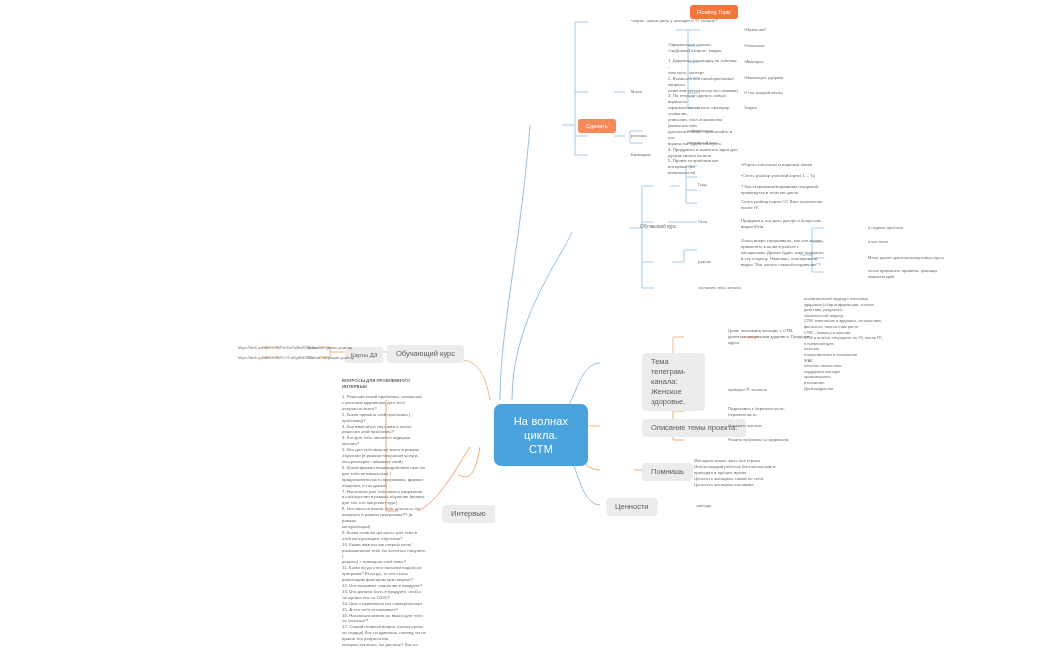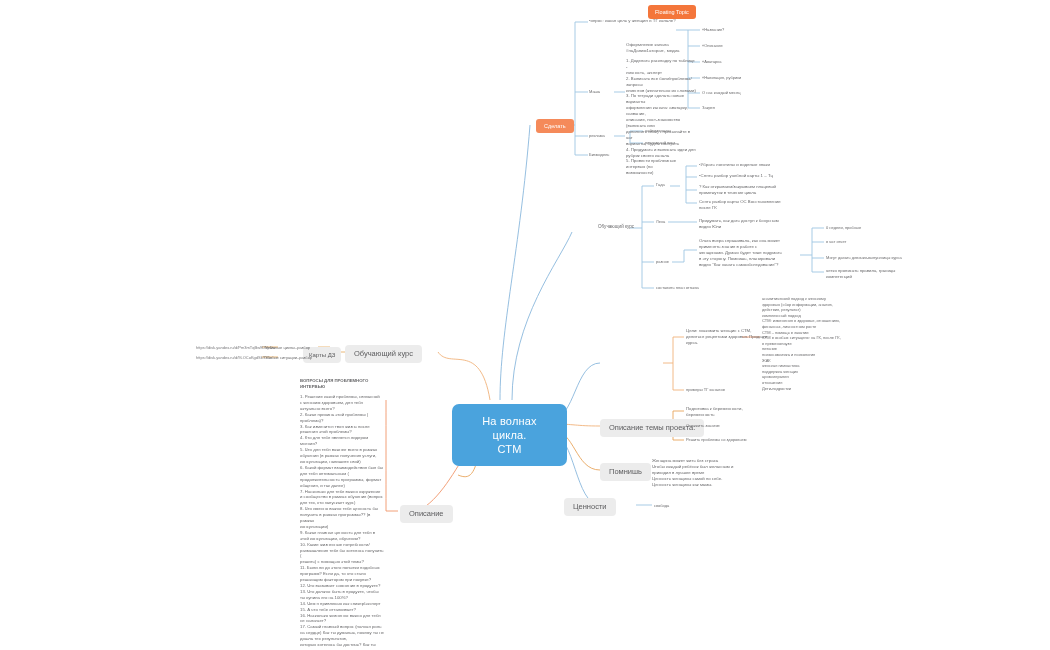--- a/index.html
+++ b/index.html
@@ -2,21 +2,21 @@
 <html><head>
 <meta charset="utf-8">
 <style>
   html,body{margin:0;padding:0;background:#ffffff;}
   body{width:1050px;height:650px;overflow:hidden;
        font-family:"Liberation Sans","DejaVu Sans",sans-serif;
        color:#59595b;-webkit-font-smoothing:antialiased;}
   #canvas{position:relative;width:1050px;height:650px;}
   svg#links{position:absolute;left:0;top:0;width:1050px;height:650px;pointer-events:none;}
 
-  .node{position:absolute;box-sizing:border-box;}
+  .node{position:absolute;box-sizing:border-box;margin-left:42px;}
 
   
   .central{background:#4aa3dd;color:#ffffff;border-radius:7px;
            padding:10px 12px;font-size:11px;line-height:14px;text-align:center;
            letter-spacing:.2px;}
 
   
   .pill{background:#ececec;color:#5c5c5e;border-radius:4px;
         padding:4px 9px;font-size:7.5px;line-height:10px;white-space:nowrap;}
 
@@ -129,21 +129,21 @@
       <path d="M673,411 L684,411" stroke="#e8a55c"></path>
       <path d="M673,426 L684,426" stroke="#e8a55c"></path>
       <path d="M673,440 L684,440" stroke="#e8a55c"></path>
 
       <path d="M634,470 L650,470" stroke="#e8a55c"></path>
 
       <path d="M636,505 L652,505" stroke="#9dc5e2"></path>
     </g>
   </svg>
 
-  <div class="node central" style="left:452px;top:404px;width:115px;">
+  <div class="node central" style="left:452px;top:404px;width:94px;">
     <span style="white-space:pre-line;">На волнах цикла.
 СТМ</span>
   </div>
 
   <div class="node chip-orange" style="left:648px;top:5px;">Floating Topic</div>
 
   <div class="node chip-orange2" style="left:536px;top:119px;">Сделать</div>
 
   <div class="node leaf" style="left:589px;top:18px;width:120px;">•опрос: какая цель у женщин в ТГ канале?</div>
 
@@ -201,20 +201,21 @@
 видео "Как начать самообследование"?</div>
 
   <div class="node leaf tiny nowrap" style="left:826px;top:225px;">0 недели, пробные</div>
   <div class="node leaf tiny nowrap" style="left:826px;top:239px;">в чат отчет</div>
   <div class="node leaf tiny nowrap" style="left:826px;top:255px;">Могут давать девочки-выпускницы курса</div>
   <div class="node leaf tiny blk" style="left:826px;top:268px;width:92px;">четко прописать правила, границы
 компетенций</div>
 
   <div class="node leaf tiny" style="left:656px;top:285px;">составить план отзыва</div>
 
+  <div class="node pill" style="left:600px;top:353px;width:63px;white-space:normal;">Тема телеграм-канала: Женское здоровье.</div>
 
   <div class="node leaf blk" style="left:686px;top:328px;width:84px;">Цели: знакомить женщин с СТМ,
 делиться рецептами здоровья. Продажи
 курса.</div>
 
   <div class="node leaf tiny" style="left:686px;top:387px;">примеры ТГ каналов</div>
 
   <div class="node" style="left:762px;top:296px;width:130px;">
     <div class="leaf tiny">аналитический подход к женскому</div>
     <div class="leaf tiny">здоровью (сбор информации, анализ,</div>
@@ -255,21 +256,21 @@
   <div class="node pill" style="left:345px;top:345px;">Обучающий курс</div>
 
   <div class="node pill sm" style="left:303px;top:347px;">Карты ДЗ</div>
 
   <div class="node leaf tiny nowrap" style="left:264px;top:345px;">Типичные циклы–разбор</div>
   <div class="node leaf url nowrap" style="left:196px;top:345px;">https://disk.yandex.ru/d/Pm3mTqBw9DYpDw</div>
 
   <div class="node leaf tiny nowrap" style="left:264px;top:355px;">Особые ситуации–разбор</div>
   <div class="node leaf url nowrap" style="left:196px;top:355px;">https://disk.yandex.ru/d/9LOCoKgdSkTY5v</div>
 
-  <div class="node pill" style="left:400px;top:505px;">Описание</div>
+  <div class="node pill" style="left:400px;top:505px;">Интервью</div>
 
   <div class="node leaf blk" style="left:300px;top:378px;width:85px;font-weight:bold;">ВОПРОСЫ ДЛЯ ПРОБЛЕМНОГО
 ИНТЕРВЬЮ</div>
 
   <div class="node leaf blkq" style="left:300px;top:394px;width:85px;">1. Решение какой проблемы, связанной
 с женским здоровьем, для тебя
 актуально всего?
 2. Какая причина этой проблемы (
 проблема)?
 3. Как изменится твоя жизнь после

